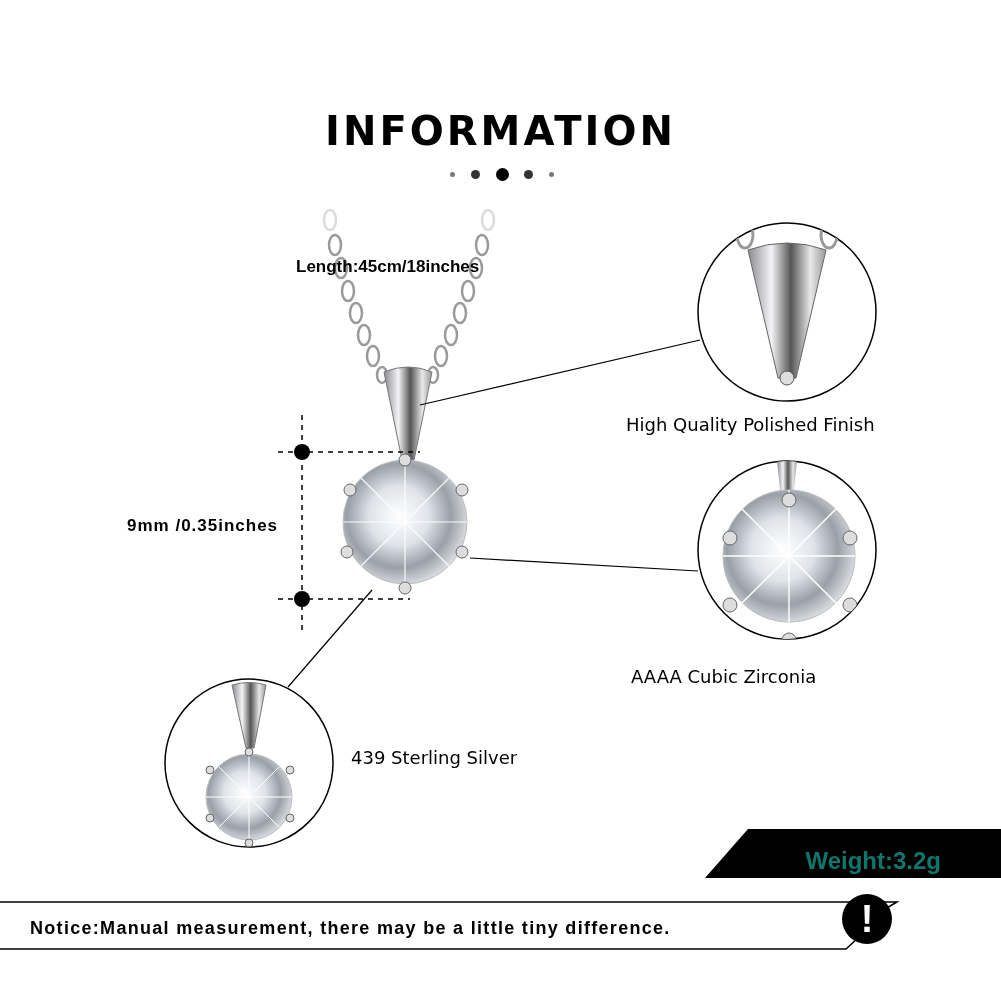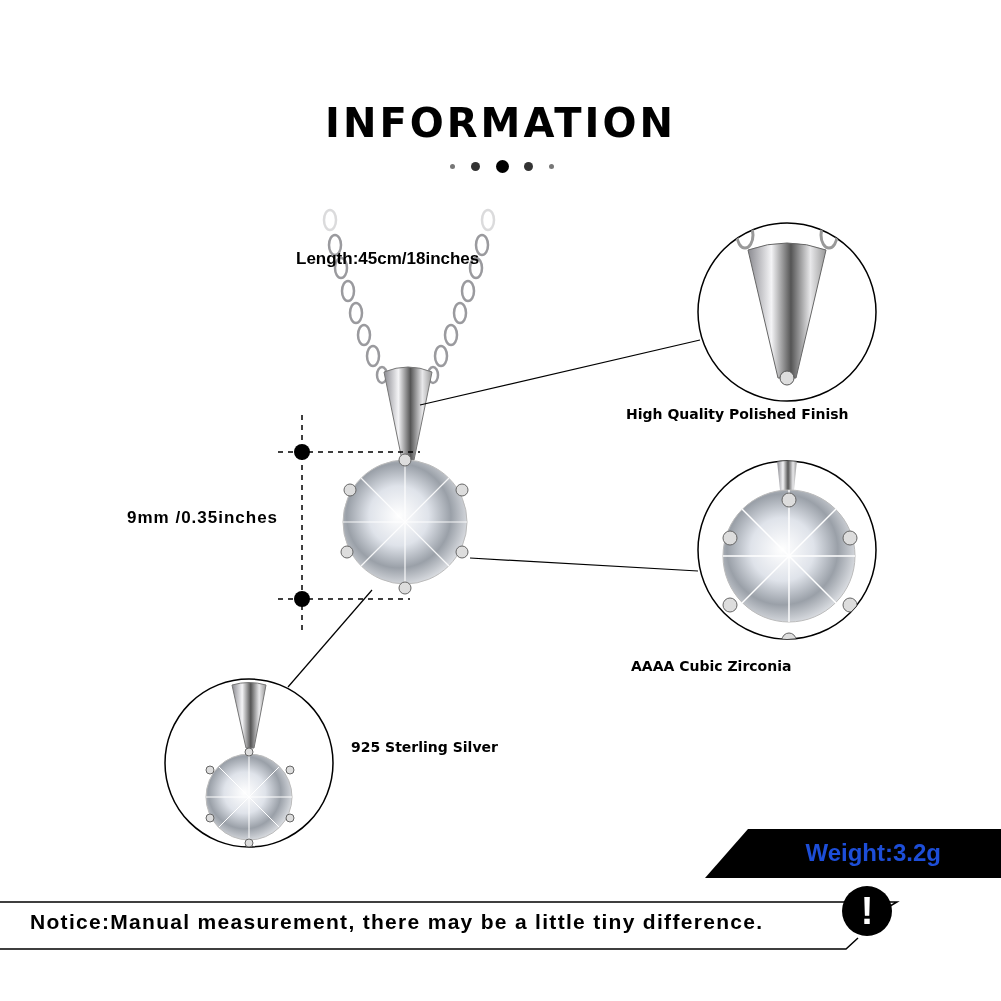--- a/index.html
+++ b/index.html
@@ -1,26 +1,26 @@
 <!DOCTYPE html>
 <html><head>
 <meta charset="utf-8">
 <style>
   html, body { margin:0; padding:0; background:#fff; }
   body { width:1001px; height:1001px; position:relative; overflow:hidden; font-family:"DejaVu Sans", sans-serif; color:#000; }
-  .abs { position:absolute; }
+  .abs { position:absolute;margin-top:8px; }
   .title { left:0; width:1001px; top:100px; text-align:center; font-family:"DejaVu Sans", sans-serif; font-weight:bold; font-size:40px; letter-spacing:3px; }
   .dots { left:450px; top:158px; width:104px; height:16px; display:flex; align-items:center; justify-content:space-between; }
   .dot { border-radius:50%; background:#222; }
   .label-sans { font-family:"Liberation Sans", sans-serif; font-weight:bold; }
-  .feature { font-family:"DejaVu Sans", sans-serif; font-weight:bold; font-size:14px; }
+  .feature { font-family:"DejaVu Sans", sans-serif; font-weight:normal; font-size:18px; }
   svg { position:absolute; left:0; top:0; }
   .weight { left:705px; top:829px; width:296px; height:49px; }
-  .weight-text { position:absolute; right:60px; top:10px; color:#1d4ed8; font-family:"Liberation Sans", sans-serif; font-weight:bold; font-size:24px; }
-  .notice-text { left:30px; top:910px; font-family:"Liberation Sans", sans-serif; font-weight:bold; font-size:21px; letter-spacing:1.3px; }
+  .weight-text { position:absolute; right:60px; top:10px; color:#0f766e; font-family:"Liberation Sans", sans-serif; font-weight:bold; font-size:24px; }
+  .notice-text { left:30px; top:910px; font-family:"Liberation Sans", sans-serif; font-weight:bold; font-size:18px; letter-spacing:1.3px; }
   .alert { left:842px; top:886px; width:50px; height:50px; border-radius:50%; background:#000; color:#fff; font-family:"Liberation Sans", sans-serif; font-weight:bold; font-size:38px; text-align:center; line-height:50px; }
 </style>
 </head>
 <body>
 
 <div class="abs title">INFORMATION</div>
 <div class="abs dots">
   <span class="dot" style="width:5px;height:5px;background:#777"></span>
   <span class="dot" style="width:9px;height:9px;background:#333"></span>
   <span class="dot" style="width:13px;height:13px;background:#000"></span>
@@ -171,20 +171,20 @@
   </g>
 
   <polygon points="748,829 1001,829 1001,878 705,878" fill="#000"></polygon>
 </svg>
 
 <div class="abs label-sans" style="left:296px;top:249px;font-size:17px;">Length:45cm/18inches</div>
 <div class="abs label-sans" style="left:127px;top:508px;font-size:17px;letter-spacing:1px;">9mm /0.35inches</div>
 
 <div class="abs feature" style="left:626px;top:406px;">High Quality Polished Finish</div>
 <div class="abs feature" style="left:631px;top:658px;">AAAA Cubic Zirconia</div>
-<div class="abs feature" style="left:351px;top:739px;">925 Sterling Silver</div>
+<div class="abs feature" style="left:351px;top:739px;">439 Sterling Silver</div>
 
 <div class="abs weight">
   <span class="weight-text">Weight:3.2g</span>
 </div>
 
 <div class="abs notice-text">Notice:Manual measurement, there may be a little tiny difference.</div>
 <div class="abs alert">!</div>
 
 </body></html>

